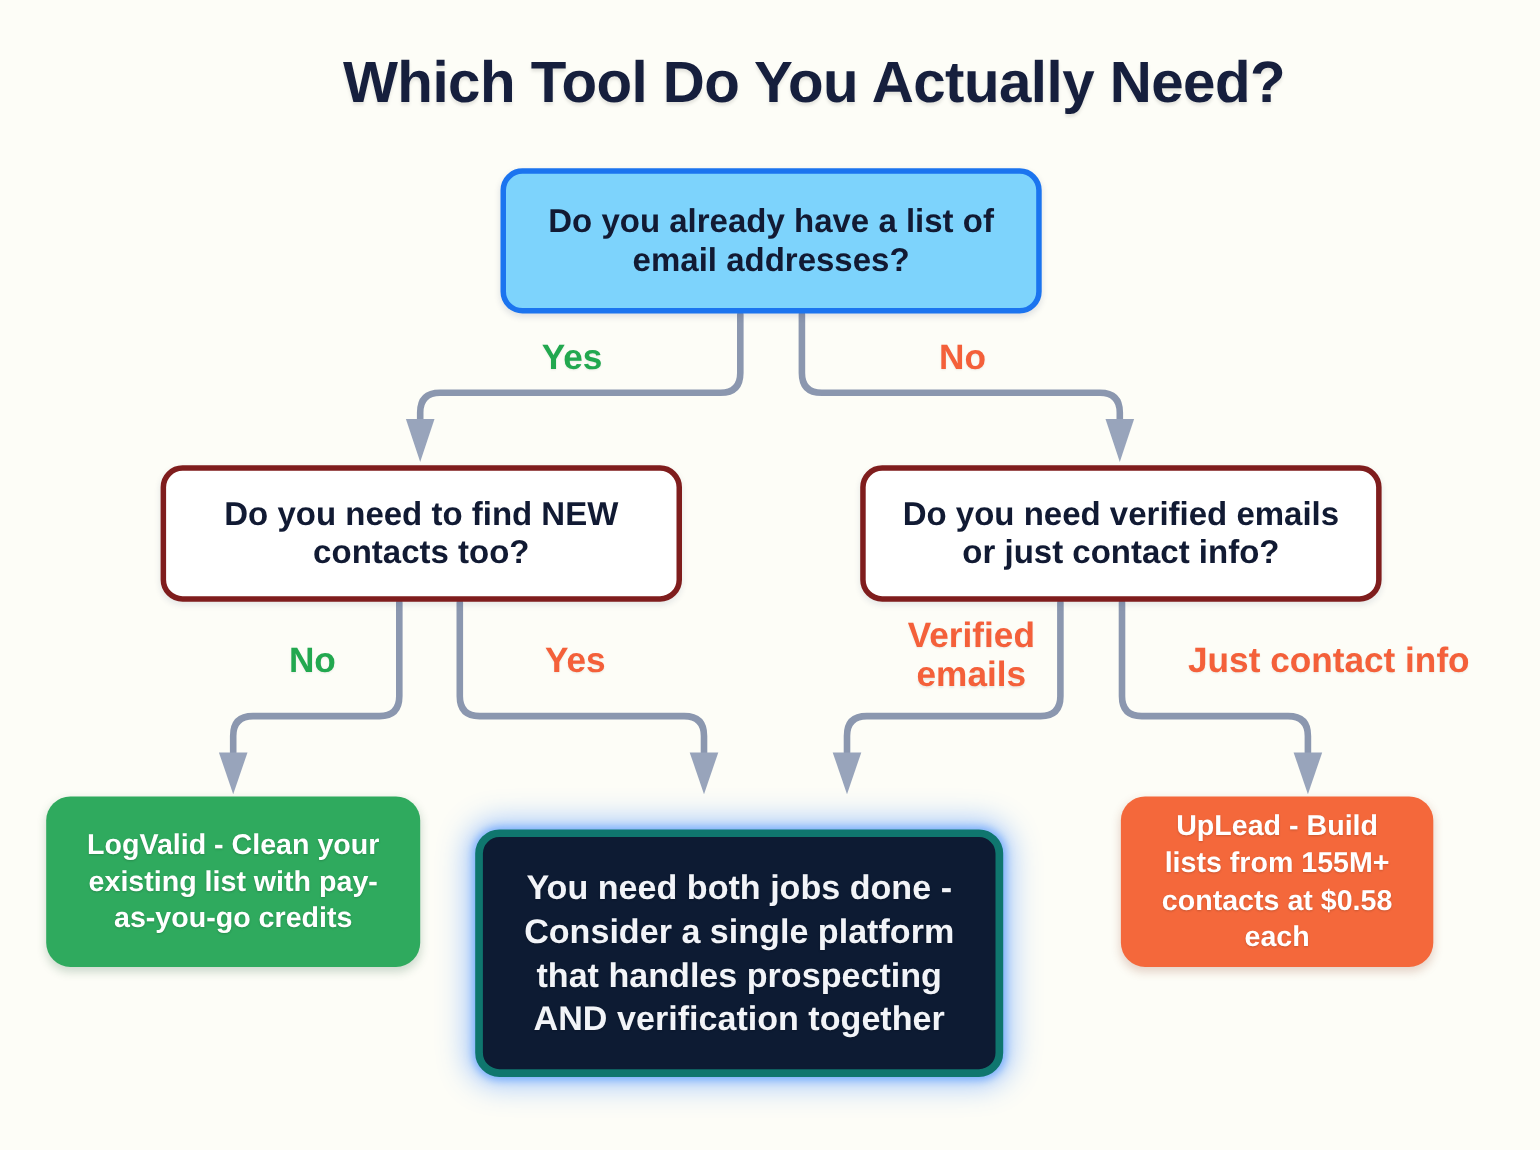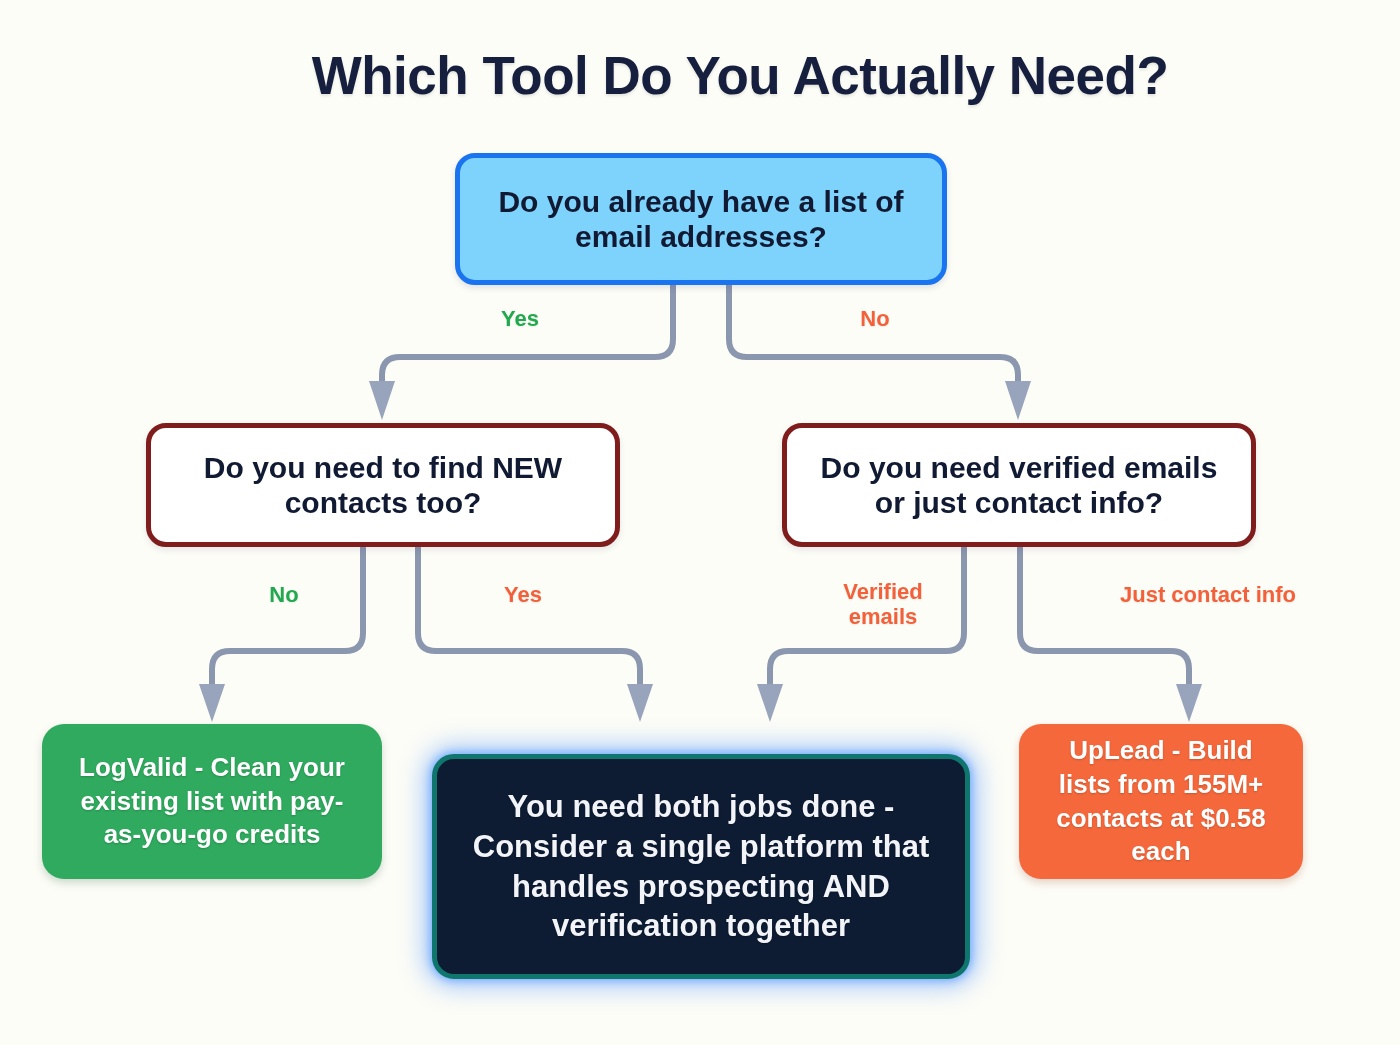--- a/index.html
+++ b/index.html
@@ -124,51 +124,51 @@
     top: 724px;
     width: 284px;
     height: 155px;
     background: #f4683b;
     border-radius: 22px;
     box-shadow: 0 4px 9px rgba(140,60,30,0.22);
   }
   .node-dark {
     left: 432px;
     top: 754px;
-    width: 538px;
+    width: 480px;
     height: 225px;
     background: #0d1b33;
-    border: 5px solid #0f766e;
+    border: 7px solid #0f766e;
     border-radius: 22px;
     color: #f2f4f8;
     font-size: 31px;
     line-height: 1.28;
     padding: 4px 22px;
     box-shadow: 0 0 26px 8px rgba(64,140,255,0.45),
                 0 0 8px 2px rgba(64,140,255,0.55);
   }
 
   
   .edge-label {
     position: absolute;
     font-weight: bold;
-    font-size: 22px;
+    font-size: 32px;
     line-height: 1.12;
     text-align: center;
     white-space: pre-line;
     text-shadow: 0 1px 2px rgba(0,0,0,0.08);
   }
   .lbl-green { color: #22a84f; }
   .lbl-orange { color: #f4603a; }
 
   .lbl-yes-top   { left: 420px; top: 307px; width: 200px; }
   .lbl-no-top    { left: 780px; top: 307px; width: 190px; }
   .lbl-no-left   { left: 196px; top: 583px; width: 176px; }
   .lbl-yes-left  { left: 430px; top: 583px; width: 186px; }
-  .lbl-verified  { left: 788px; top: 560px; width: 190px; margin-top: 20px; }
+  .lbl-verified  { left: 788px; top: 560px; width: 190px; }
   .lbl-just      { left: 1058px; top: 583px; width: 300px; }
 </style>
 </head>
 <body>
 
 <div id="canvas">
 
   <div class="title">Which Tool Do You Actually Need?</div>
 
   <svg id="wires" viewBox="0 0 1400 1045" width="1400" height="1045">

